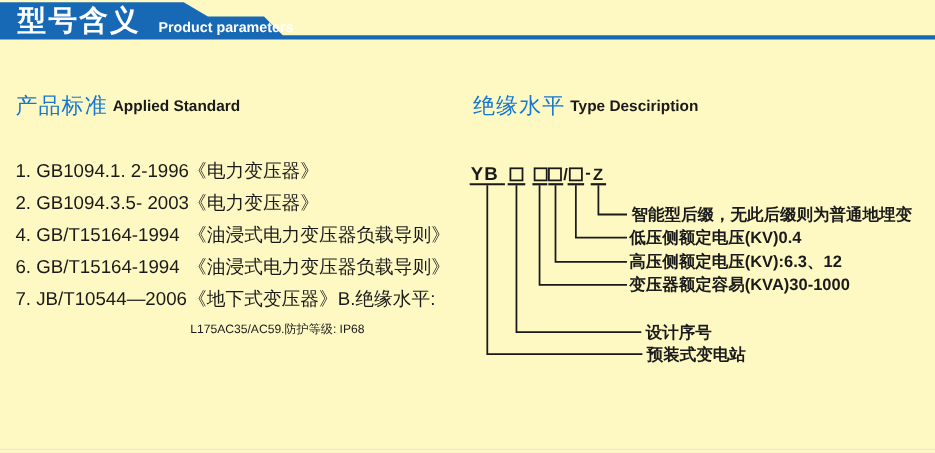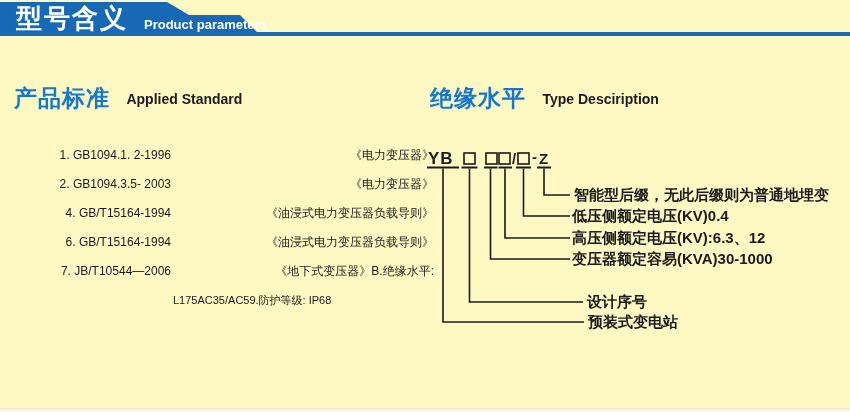--- a/index.html
+++ b/index.html
@@ -33,42 +33,40 @@
     fill: #ffffff;
     font-size: 13px;
     font-weight: 600;
   }
   
   .section-title { position: absolute; white-space: nowrap; }
   .left-title  { left: 14px;  top: 83px; }
   .right-title { left: 430px; top: 83px; }
   .t-cn {
     color: var(--accent_blue);
-    font-size: 23px;
-    font-weight: bold;
+    font-size: 20px;
+    font-weight: normal;
     letter-spacing: 1px;
     vertical-align: baseline;
   }
   .t-en {
     color: var(--ink);
     font-size: 14px;
     font-weight: 600;
-    margin-left: 12px;
     vertical-align: 2px;
   }
   
   .standards { position: absolute; left: 14px; top: 141px; width: 420px; }
   .std-row {
     display: flex;
     height: 29px;
     line-height: 29px;
-    font-size: 12px;
+    font-size: 17px;
     color: var(--ink);
     white-space: nowrap;
-    text-align: right;
   }
   .std-code { width: 157px; flex: 0 0 157px; }
   .std-name { flex: 1; }
   .std-cont {
     height: 29px;
     line-height: 29px;
     font-size: 11px;
     margin-left: 159px;
     white-space: nowrap;
   }

